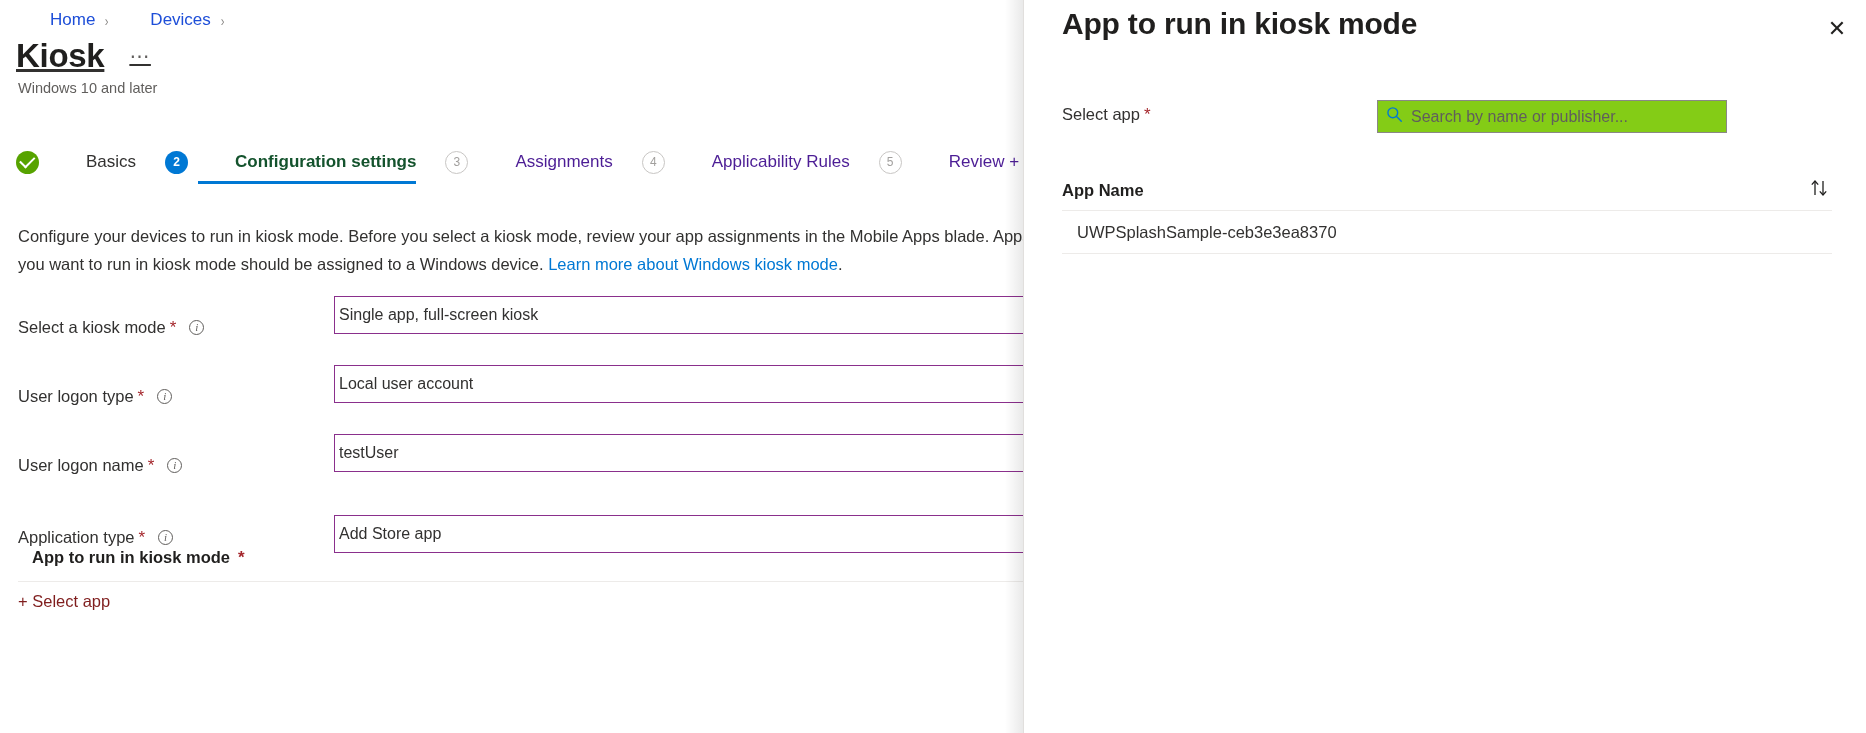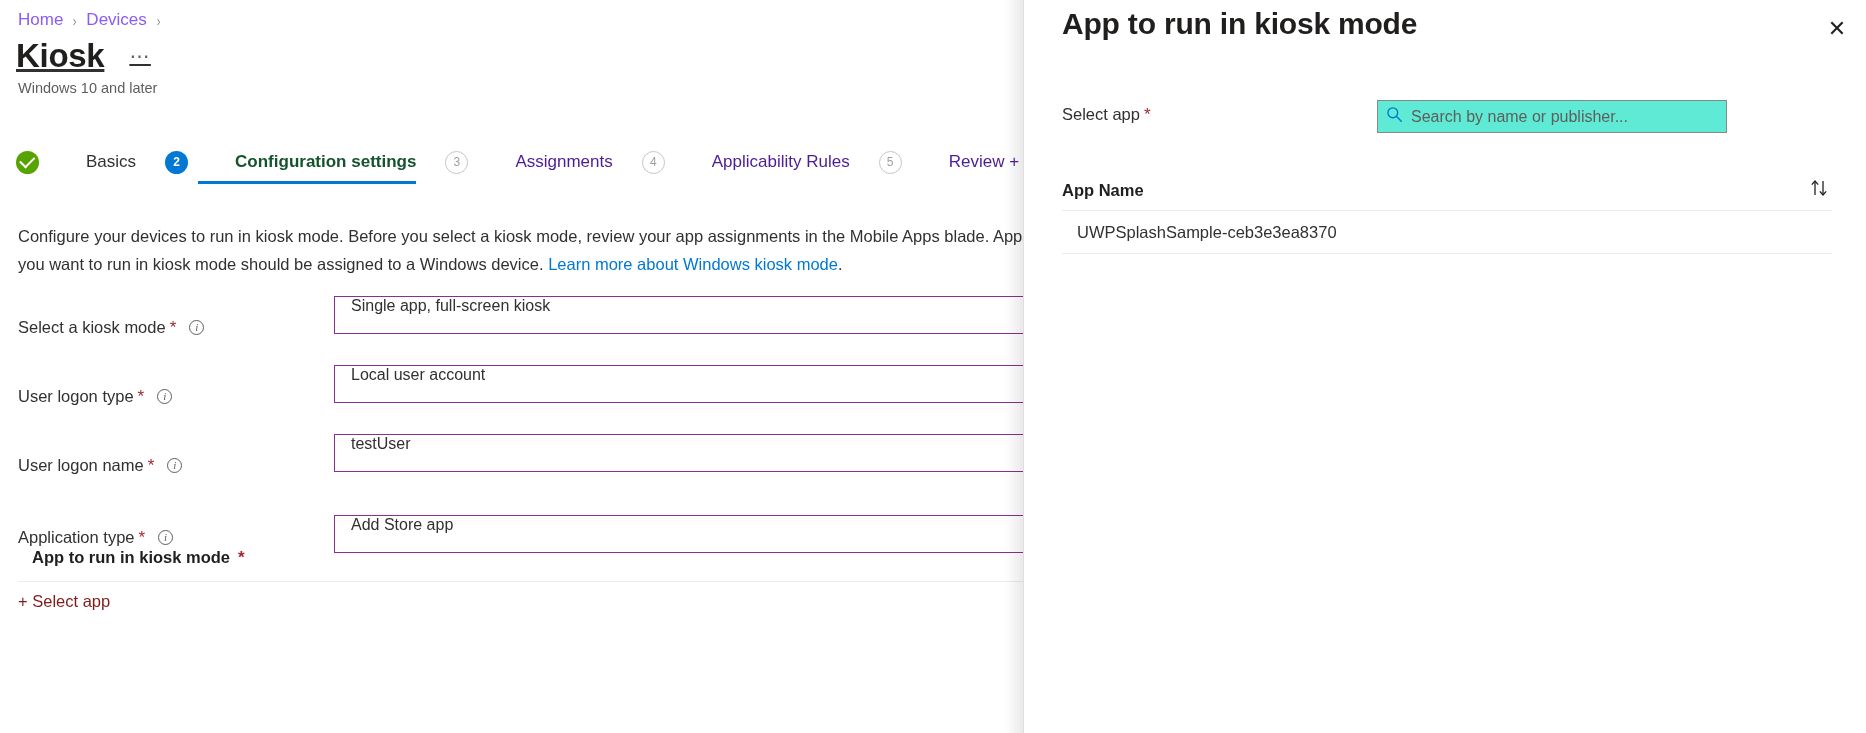--- a/index.html
+++ b/index.html
@@ -30,23 +30,24 @@
   
   #breadcrumb {
     position: absolute;
     left: 18px; top: 8px;
     display: flex;
     align-items: center;
     font-size: 17px;
     height: 24px;
   }
   #breadcrumb .crumb {
-    color: #8b5cf6;
+    color: #1d4ed8;
     cursor: pointer;
     white-space: nowrap;
+    margin-left: 32px;
   }
   #breadcrumb .sep {
     color: #8a8886;
     margin: 0 9px;
     font-size: 15px;
     font-weight: 400;
     transform: scaleX(0.75);
     display: inline-block;
   }
 
@@ -209,22 +210,22 @@
   .field-control {
     position: absolute;
     left: 334px;
     top: 0px;
     width: 720px;
     height: 38px;
     border: 1px solid #8a2f8c;
     background: #fff;
     box-sizing: border-box;
     display: flex;
-    align-items: flex-start;
-    padding: 0 16px;
+    align-items: center;
+    padding: 0 4px;
     font-size: 16px;
     color: #323130;
     cursor: pointer;
   }
 
   
   #app-section {
     position: absolute;
     left: 0; top: 548px;
     width: 1023px;
@@ -302,21 +303,21 @@
     display: flex;
     align-items: baseline;
   }
   #panel-search {
     position: absolute;
     left: 353px; top: 100px;
     width: 350px;
     height: 33px;
     border: 1px solid #8a8886;
     box-sizing: border-box;
-    background: #5eead4;
+    background: #84cc16;
     display: flex;
     align-items: center;
     padding: 0 8px;
   }
   #panel-search svg { flex: 0 0 auto; }
   #panel-search-input {
     border: 0;
     outline: none;
     background: transparent;
     margin-left: 8px;

